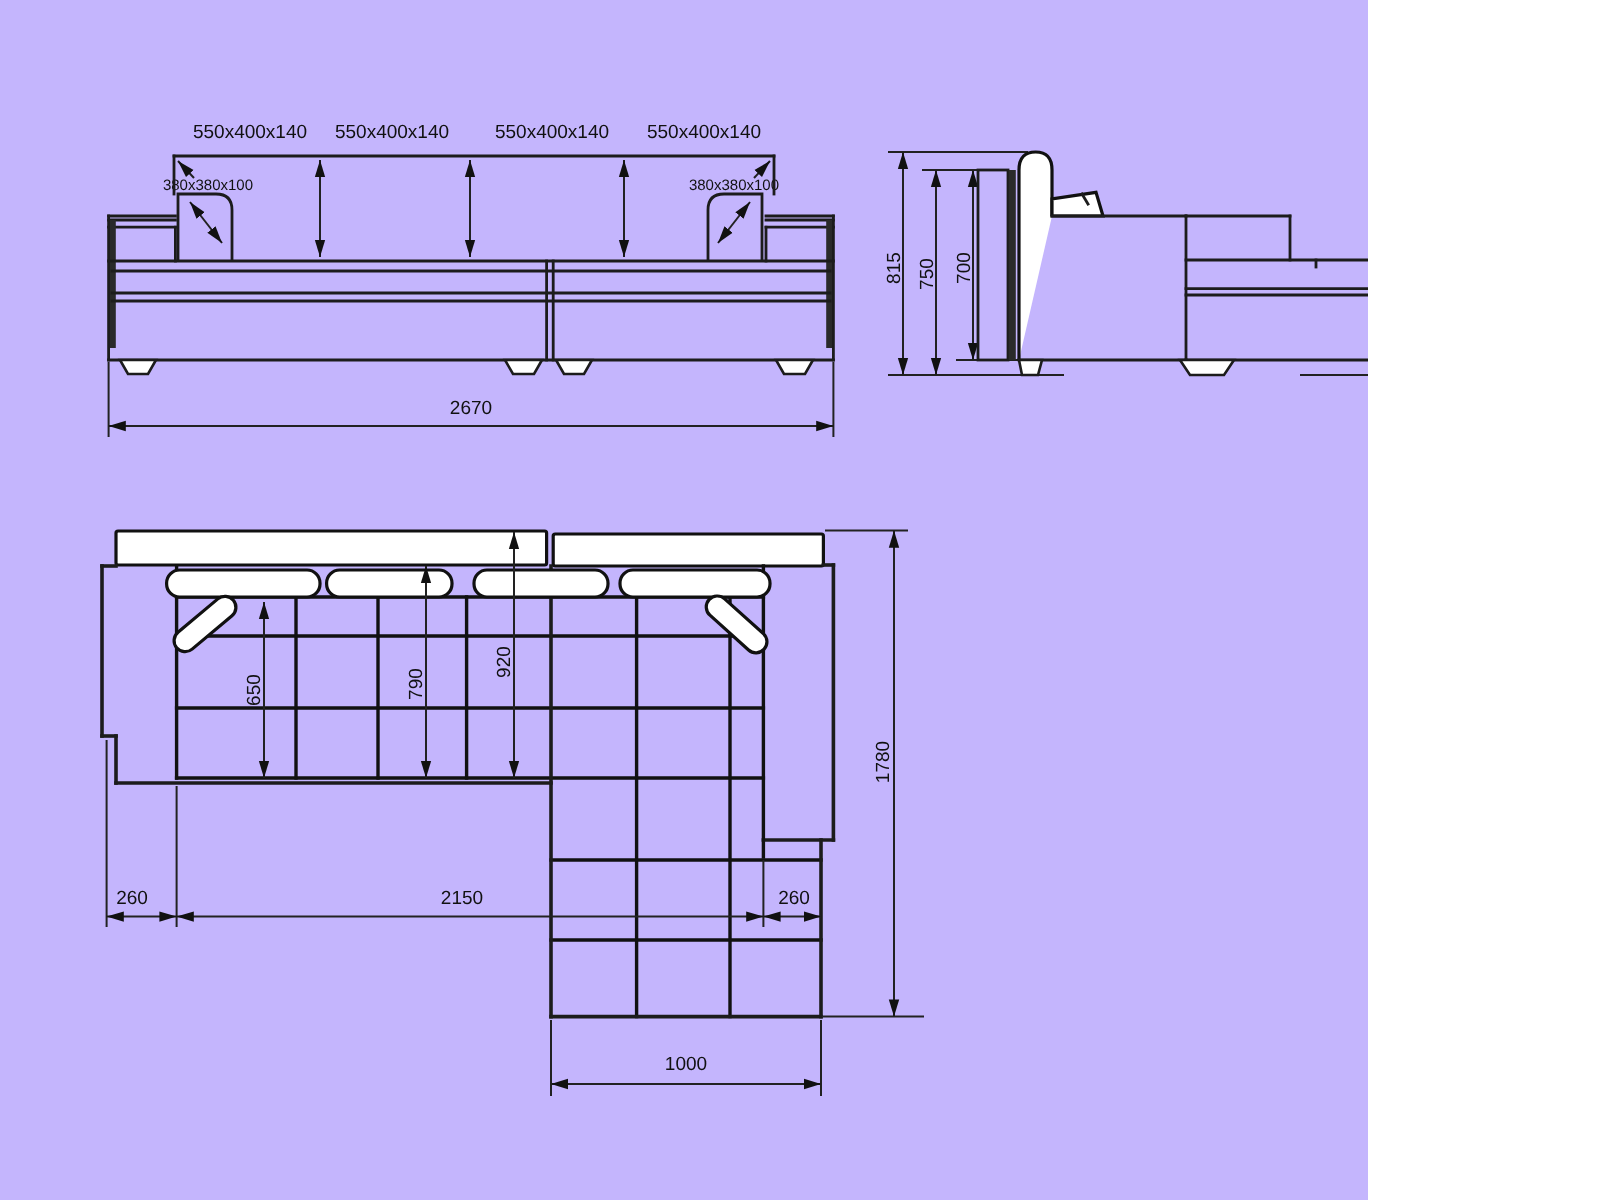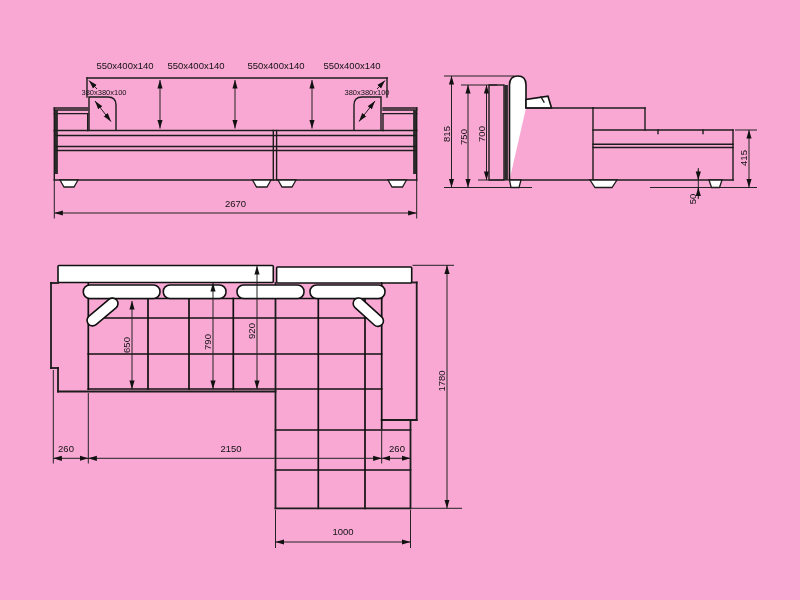--- a/index.html
+++ b/index.html
@@ -1,16 +1,16 @@
 <!DOCTYPE html>
 <html><head>
 <meta charset="utf-8">
 <style>
   html,body{margin:0;padding:0;background:#ffffff;}
-  .canvas{position:relative;width:800px;height:600px;background:#f9a8d4;overflow:hidden;
+  .canvas{position:relative;width:684px;height:600px;background:#c4b5fd;overflow:hidden;
           font-family:"Liberation Sans", sans-serif;}
   svg{display:block;}
   .ln{stroke:#1c1c1c;stroke-width:1.4;fill:none;stroke-linecap:square;}
   .thick{stroke-width:1.8;}
   .quilt{stroke:#111111;stroke-width:1.7;fill:none;stroke-linecap:square;}
   .soft{fill:#ffffff;stroke:#111111;stroke-width:1.6;}
   .dim{stroke:#222222;stroke-width:1;fill:none;stroke-linecap:butt;}
   .darkband{fill:#2a2a2a;stroke:none;}
   .txt{font-family:"Liberation Sans", sans-serif;font-size:9.5px;fill:#111111;}
   .txt-c{text-anchor:middle;}

